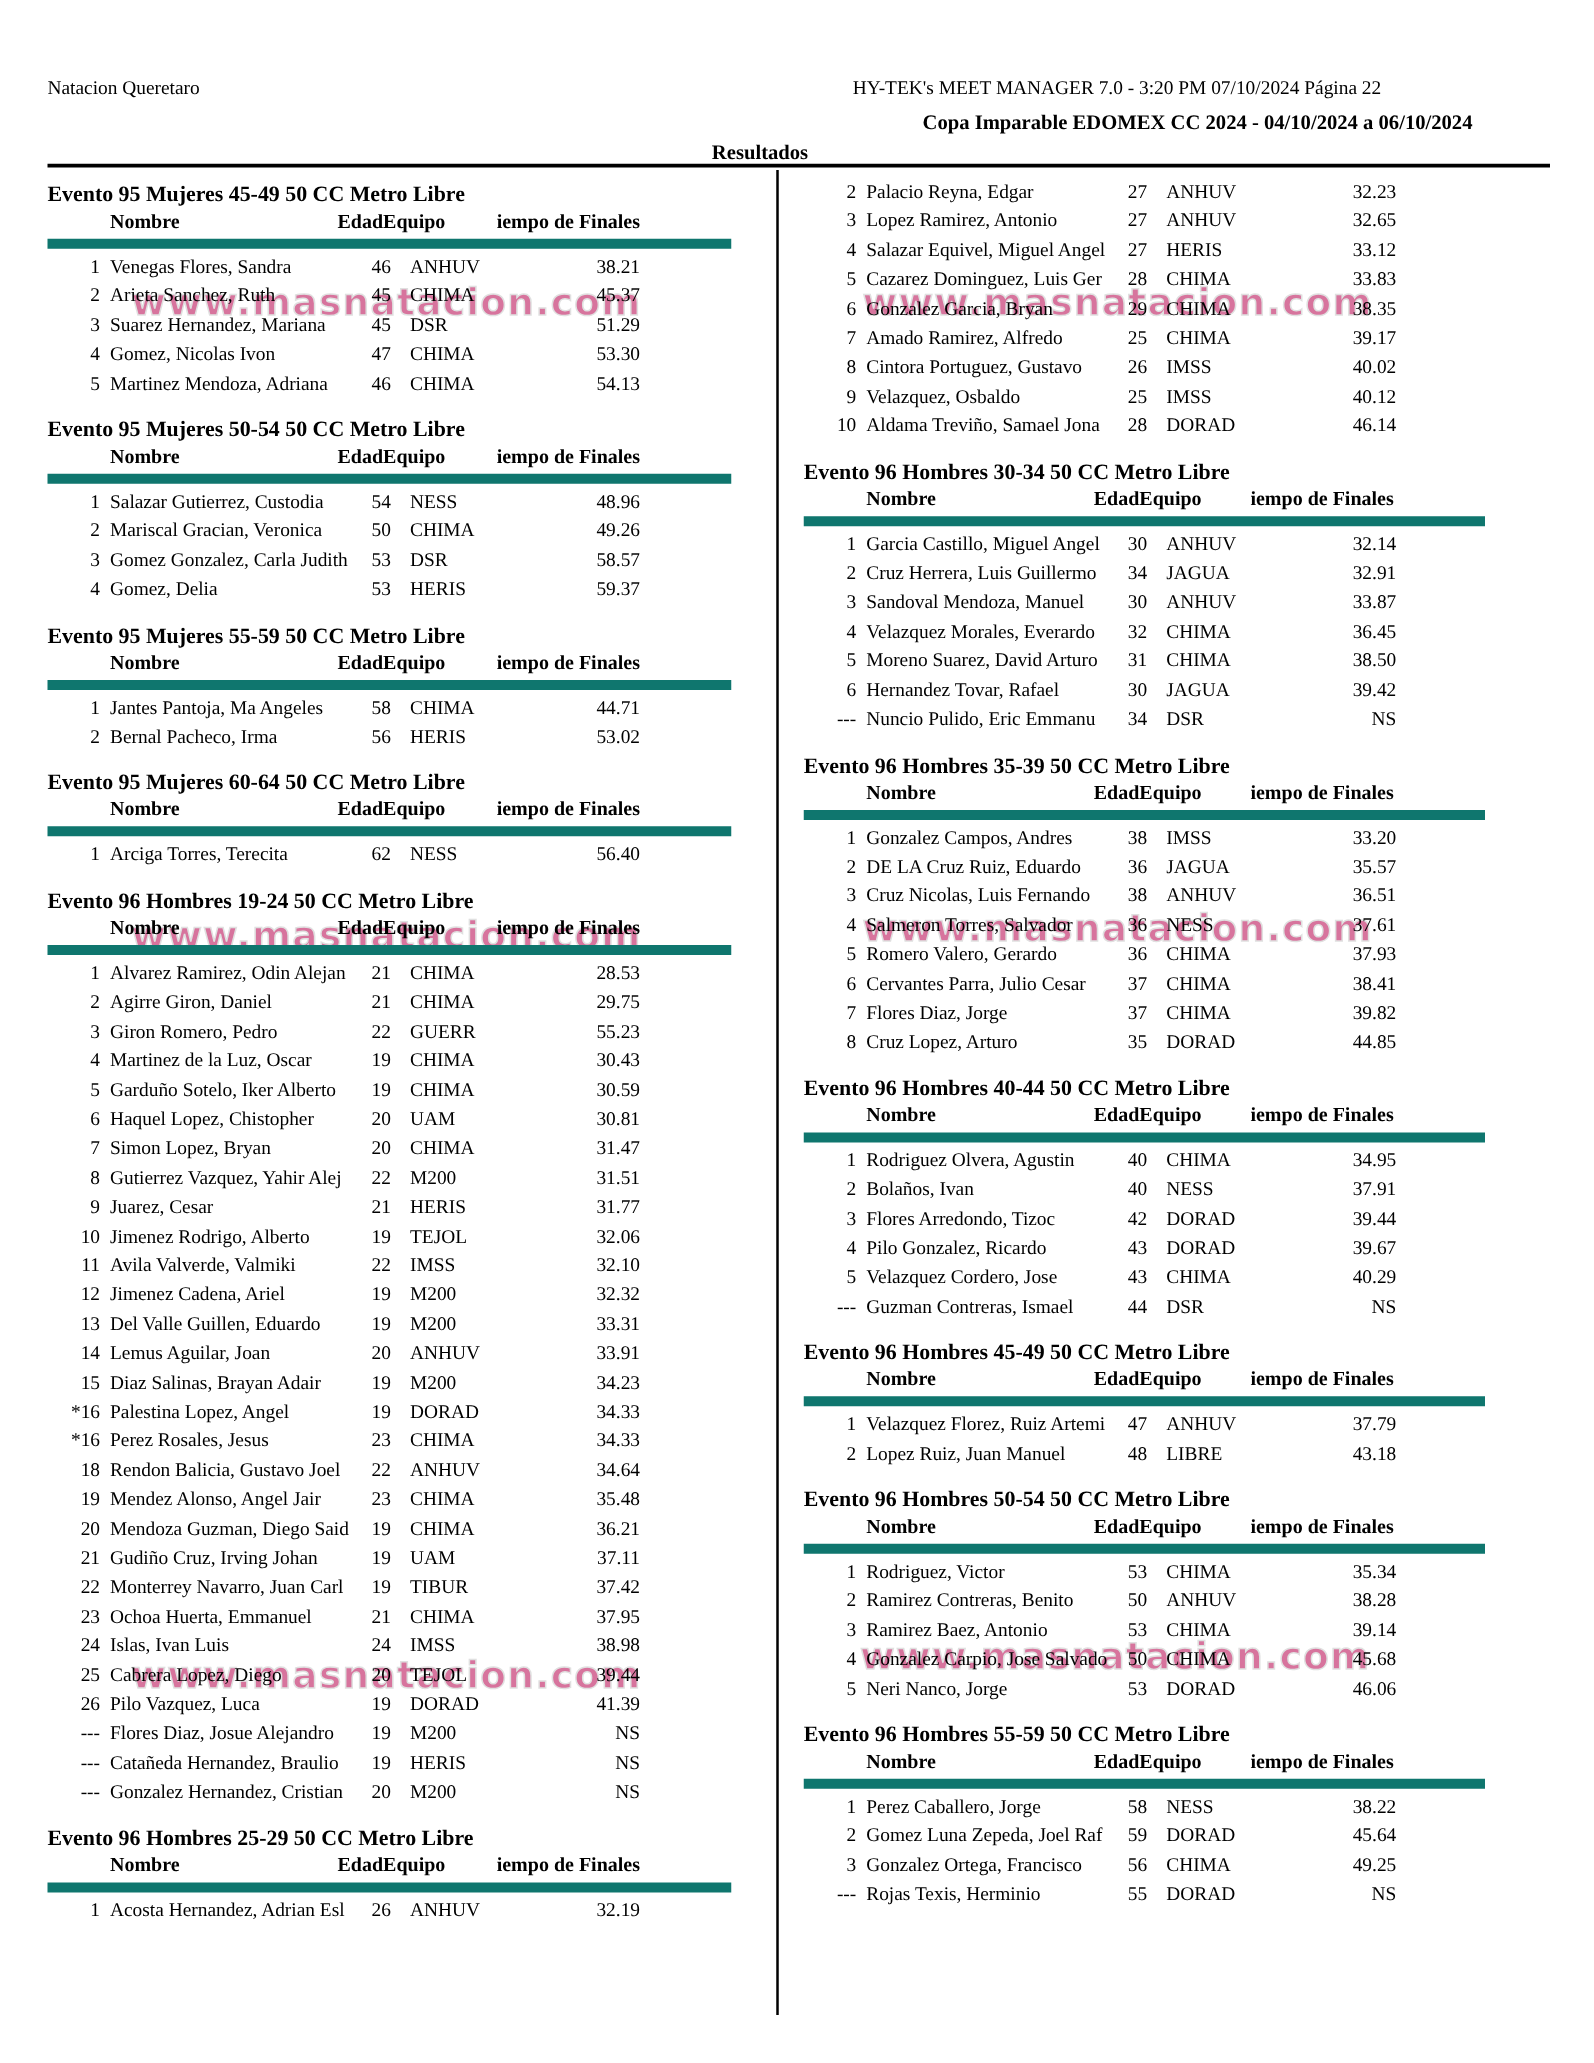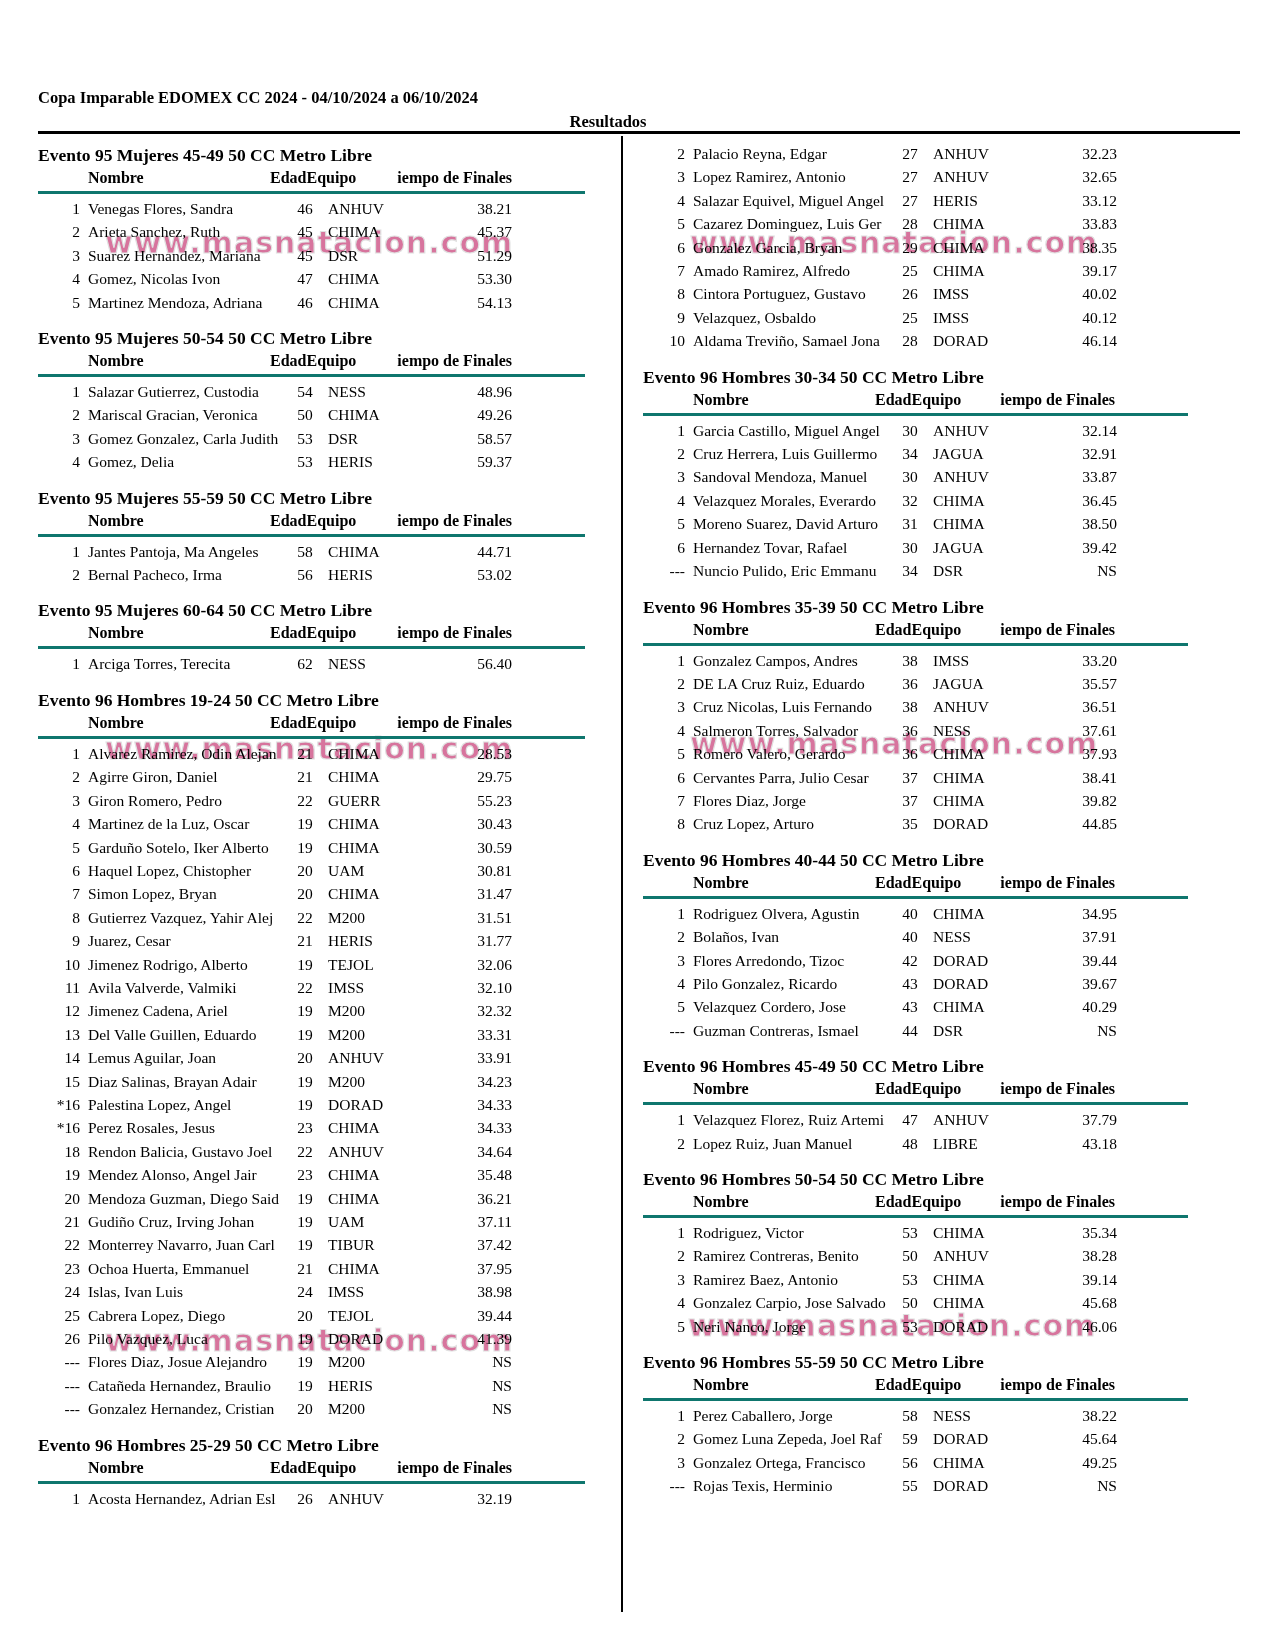--- a/index.html
+++ b/index.html
@@ -12,21 +12,21 @@
     overflow:hidden;
   }
   
   .hdr-row{
     position:absolute;top:62px;left:38px;right:170px;
     display:flex;justify-content:space-between;
     font-size:15.5px;
   }
   .hdr-title{
     position:absolute;top:88px;left:38px;width:1140px;
-    text-align:left;font-weight:bold;font-size:16.5px;
+    text-align:right;font-weight:bold;font-size:16.5px;
   }
   .hdr-subtitle{
     position:absolute;top:112px;left:38px;width:1140px;
     text-align:center;font-weight:bold;font-size:16.5px;
   }
   .rule{
     position:absolute;top:131px;left:38px;width:1202px;height:3px;background:#000;
   }
   
   .columns{
@@ -41,21 +41,21 @@
   section{margin-top:13px;}
   #col-left section:first-child{margin-top:8px;}
   #col-right section:first-child{margin-top:6px;}
 
   h2.event-title{
     margin:0 0 3px 0;
     font-size:17.5px;font-weight:bold;line-height:22px;
   }
   .thead{
     position:relative;height:22px;
-    border-bottom:3px solid #0f766e;
+    border-bottom:8px solid #0f766e;
     margin-bottom:3px;
     font-weight:bold;font-size:16px;
   }
   .thead .h-name{position:absolute;left:50px;top:0;}
   .thead .h-edadequipo{position:absolute;left:232px;top:0;}
   .thead .h-time{position:absolute;right:73px;top:0;white-space:nowrap;}
 
   .row{
     display:grid;
     grid-template-columns:42px 8px 200px 34px 6px 94px 90px auto;
@@ -77,20 +77,24 @@
     opacity:0.6;
     white-space:nowrap;
     pointer-events:none;
   }
 </style>
 </head>
 <body>
 
 <div class="page">
 
+  <div class="hdr-row">
+    <span>Natacion Queretaro</span>
+    <span>HY-TEK's MEET MANAGER 7.0 - 3:20 PM  07/10/2024  Página 22</span>
+  </div>
   <div class="hdr-title">Copa Imparable EDOMEX CC 2024 - 04/10/2024 a 06/10/2024</div>
   <div class="hdr-subtitle">Resultados</div>
   <div class="rule"></div>
 
   <div class="columns">
     <div class="col" id="col-left">
         <section>
           <h2 class="event-title">Evento 95  Mujeres 45-49 50 CC Metro Libre</h2>
           <div class="thead">
             <span class="h-name">Nombre</span>

